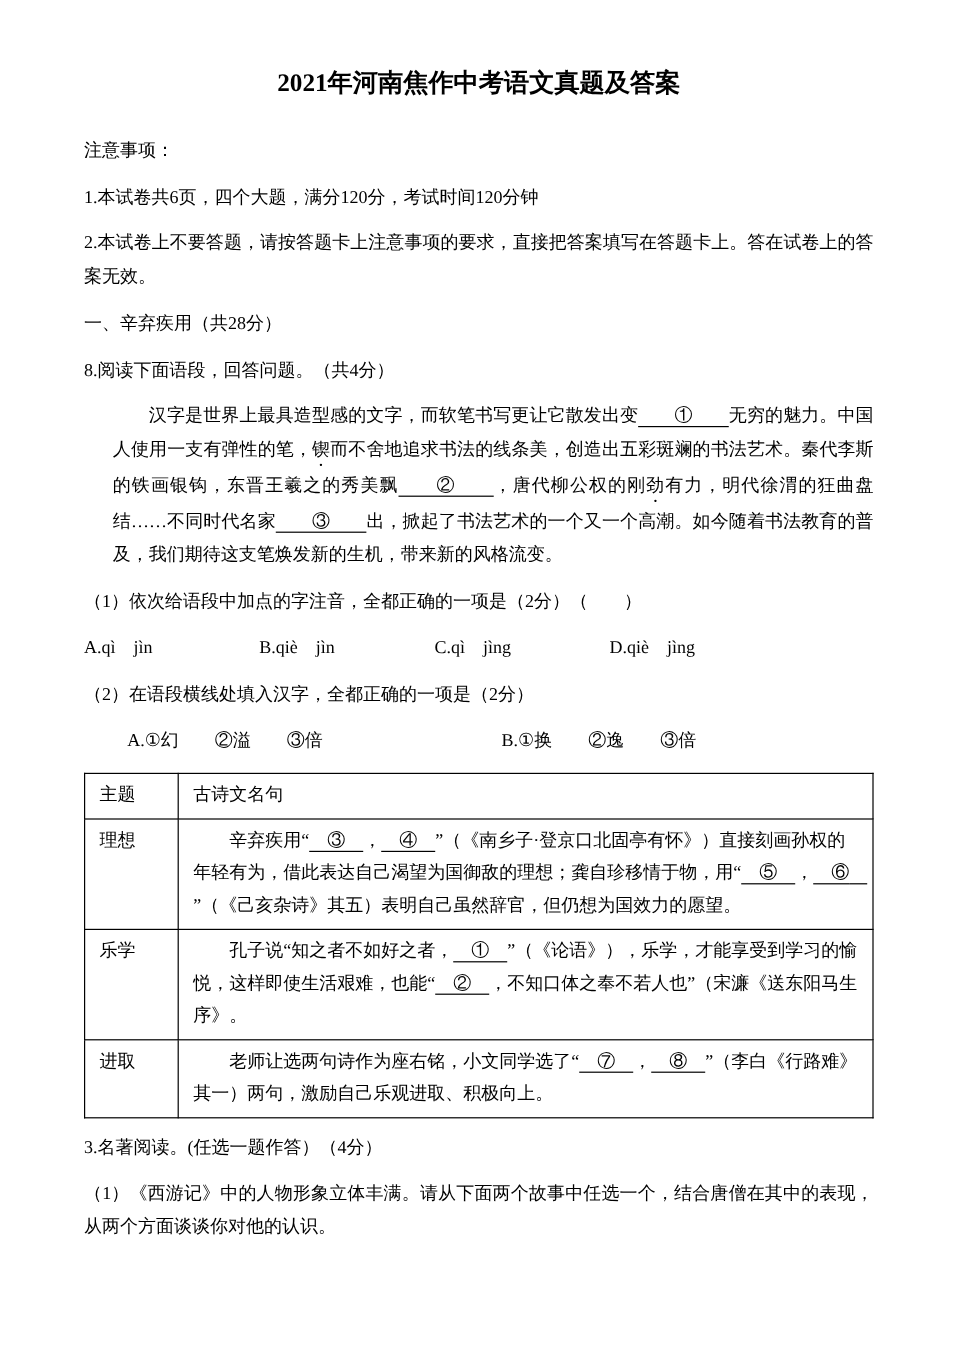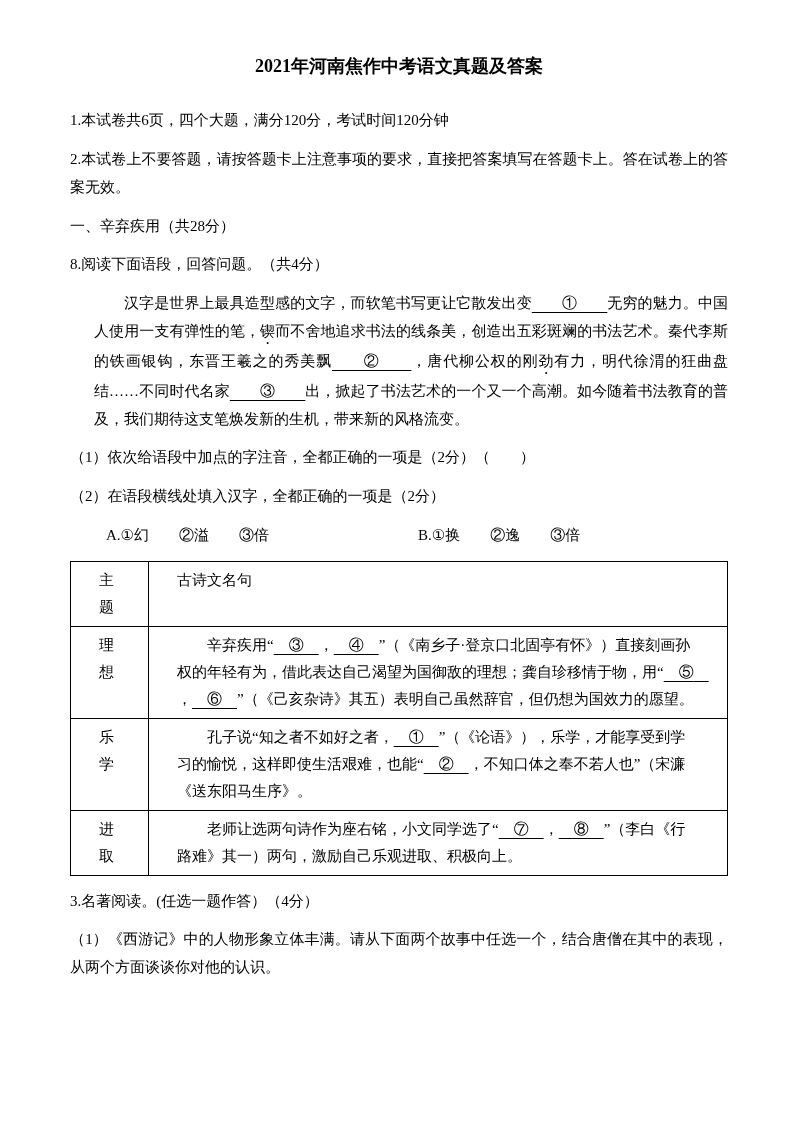--- a/index.html
+++ b/index.html
@@ -12,21 +12,21 @@
   .page {
     width: 794px;
     height: 1123px;
     overflow: hidden;
     background: #fff;
     padding: 50px 66px 30px 70px;
     font-size: 15px;
     line-height: 1.85;
   }
   .title {
-    font-size: 18px;
+    font-size: 21px;
     font-weight: bold;
     text-align: center;
     margin: 0 0 24px 0;
   }
   p { margin: 0 0 11px 0; text-align: justify; }
   .passage { text-indent: 2em; margin-left: 24px; }
   .opts { text-align: left; }
   .py-opt { display: inline-block; width: 146px; }
   .py-opt:last-child { width: auto; }
   .han-opt { display: inline-block; width: 276px; margin-left: 36px; }
@@ -41,47 +41,51 @@
     text-emphasis: filled dot;
     text-emphasis-position: under left;
   }
   table.acc {
     width: 100%;
     border-collapse: collapse;
     margin: 2px 0 12px 0;
   }
   .acc th, .acc td {
     border: 1px solid #000;
-    padding: 5px 28px;
+    padding: 5px 12px;
     font-weight: normal;
     text-align: left;
     vertical-align: top;
     line-height: 1.8;
   }
   .acc .col-theme { width: 78px; }
   .indent { text-indent: 2em; }
 </style>
 </head>
 <body>
 
 <div class="page">
 
   <h1 class="title">2021年河南焦作中考语文真题及答案</h1>
 
+  <p>注意事项：</p>
   <p>1.本试卷共6页，四个大题，满分120分，考试时间120分钟</p>
   <p>2.本试卷上不要答题，请按答题卡上注意事项的要求，直接把答案填写在答题卡上。答在试卷上的答案无效。</p>
 
   <p>一、辛弃疾用（共28分）</p>
 
   <p>8.阅读下面语段，回答问题。（共4分）</p>
 
   <p class="passage"><span>汉字是世界上最具造型感的文字，而软笔书写更让它散发出变</span><span class="blank">　　①　　</span><span>无穷的魅力。中国人使用一支有弹性的笔，</span><span class="emph">锲</span><span>而不舍地追求书法的线条美，创造出五彩斑斓的书法艺术。秦代李斯的铁画银钩，东晋王羲之的秀美飘</span><span class="blank">　　②　　</span><span>，唐代柳公权的刚</span><span class="emph">劲</span><span>有力，明代徐渭的狂曲盘结……不同时代名家</span><span class="blank">　　③　　</span><span>出，掀起了书法艺术的一个又一个高潮。如今随着书法教育的普及，我们期待这支笔焕发新的生机，带来新的风格流变。</span></p>
 
   <p>（1）依次给语段中加点的字注音，全都正确的一项是（2分）（　　）</p>
 
+  <p class="opts">
+    <span class="py-opt">A.qì　jìn</span><span class="py-opt">B.qiè　jìn</span><span class="py-opt">C.qì　jìng</span><span class="py-opt">D.qiè　jìng</span>
+  </p>
 
   <p>（2）在语段横线处填入汉字，全都正确的一项是（2分）</p>
 
   <p class="opts">
     <span class="han-opt">A.①幻　　②溢　　③倍</span><span class="han-opt">B.①换　　②逸　　③倍</span>
   </p>
 
 
   <table class="acc">
     <tbody>

